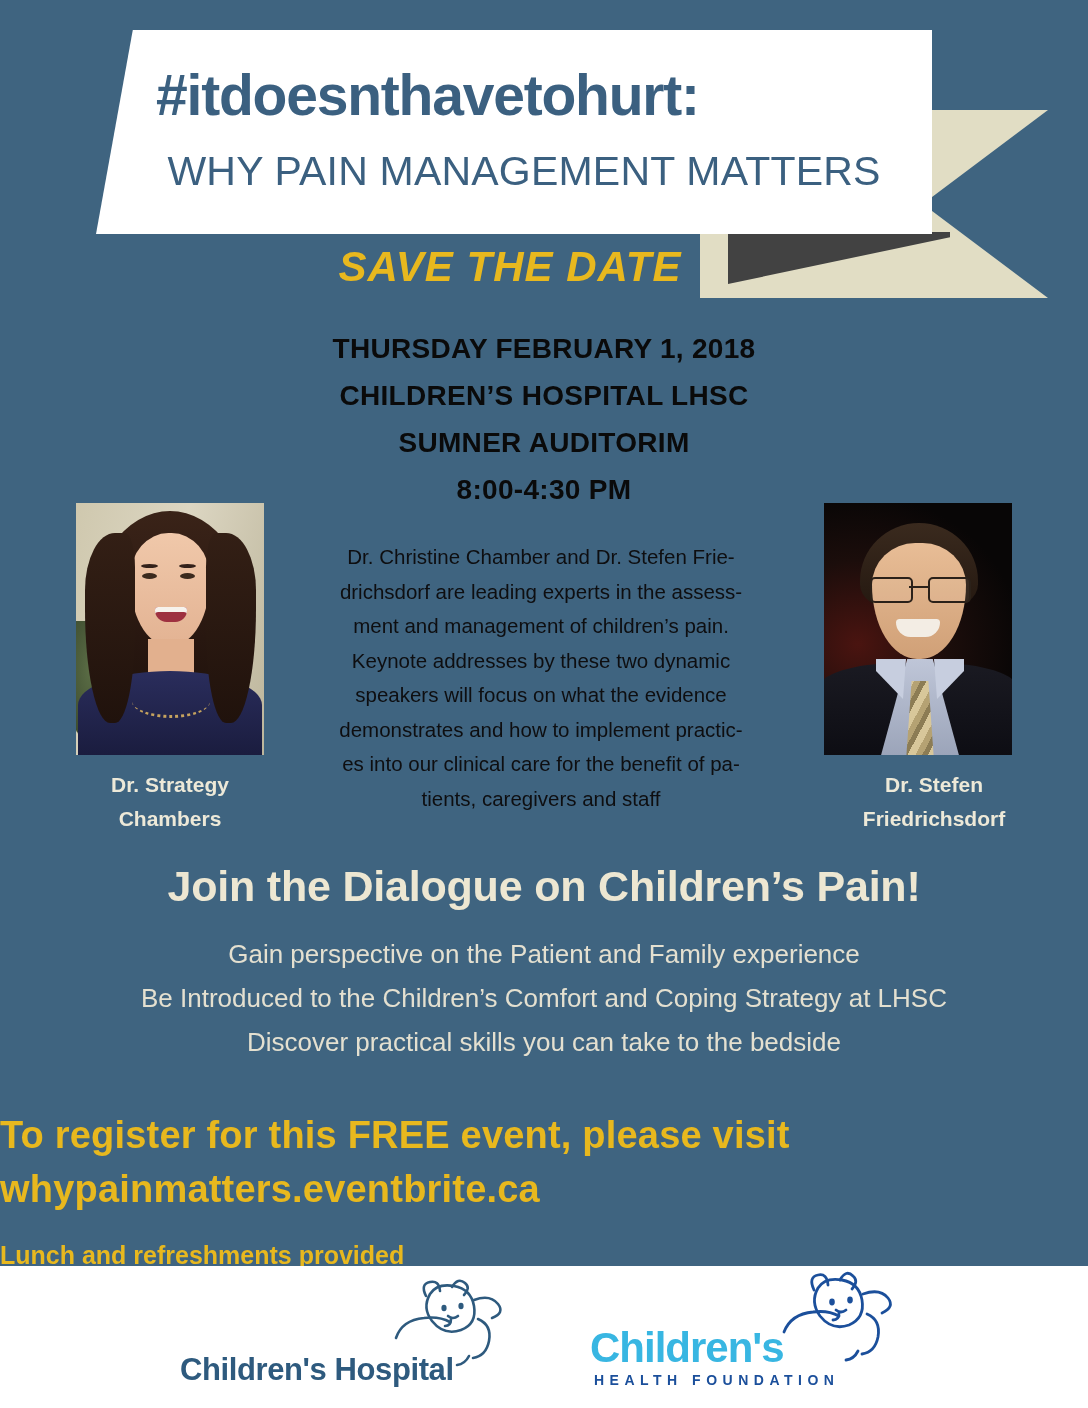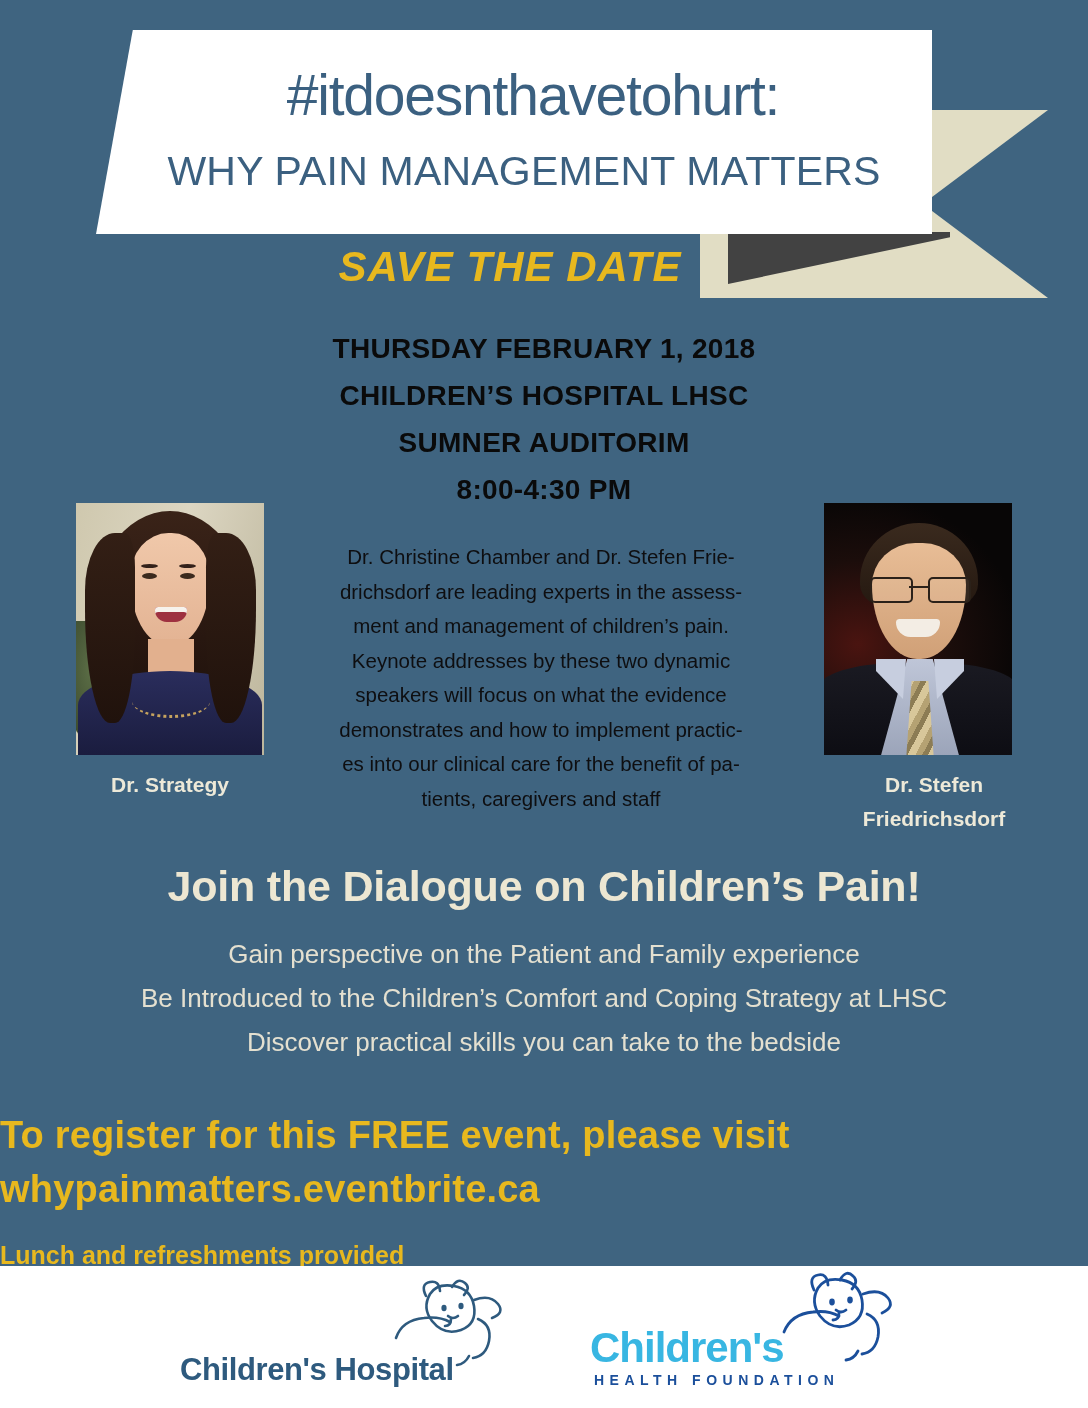--- a/index.html
+++ b/index.html
@@ -45,26 +45,26 @@
     position: absolute;
     left: 96px;
     top: 30px;
     width: 836px;
     height: 204px;
     background: #FFFFFF;
     clip-path: polygon(4.4% 0%, 100% 0%, 100% 100%, 0% 100%);
   }
   .title-line1 {
     position: absolute;
-    left: 138px;
+    left: 156px;
     top: 62px;
     width: 790px;
-    text-align: center;
+    text-align: left;
     font-size: 57px;
-    font-weight: 400;
+    font-weight: 700;
     letter-spacing: -1.2px;
     color: #3B6080;
     white-space: nowrap;
   }
   .title-line2 {
     position: absolute;
     left: 118px;
     top: 148px;
     width: 812px;
     text-align: center;
@@ -378,20 +378,21 @@
       <div class="eyeR"></div>
       <div class="smile"></div>
       <div class="neck"></div>
       <div class="shoulders"></div>
       <div class="necklace"></div>
       <div class="hairfrontL"></div>
       <div class="hairfrontR"></div>
     </div>
     <div class="caption">
       <div>Dr. Strategy</div>
+      <div>Chambers</div>
     </div>
   </div>
 
   <div id="speaker-right">
     <div class="portrait photoB">
       <div class="bgdark"></div>
       <div class="jacket"></div>
       <div class="shirt"></div>
       <div class="collarL"></div>
       <div class="collarR"></div>

